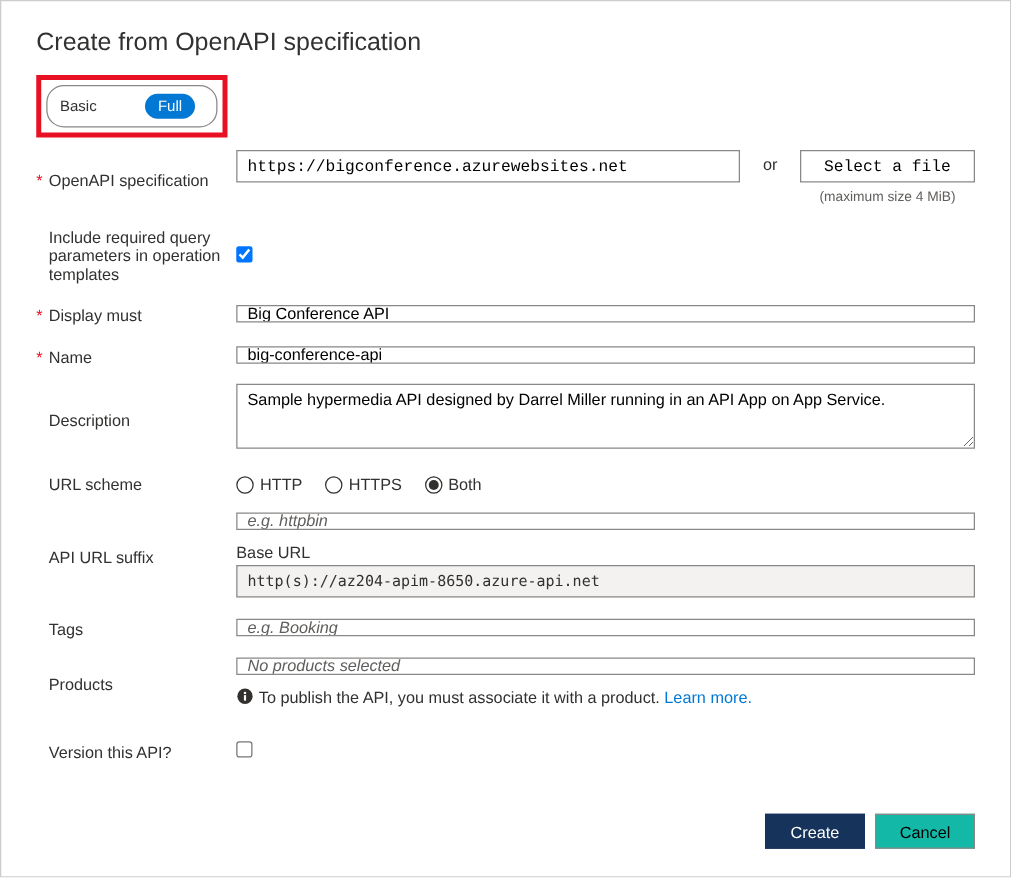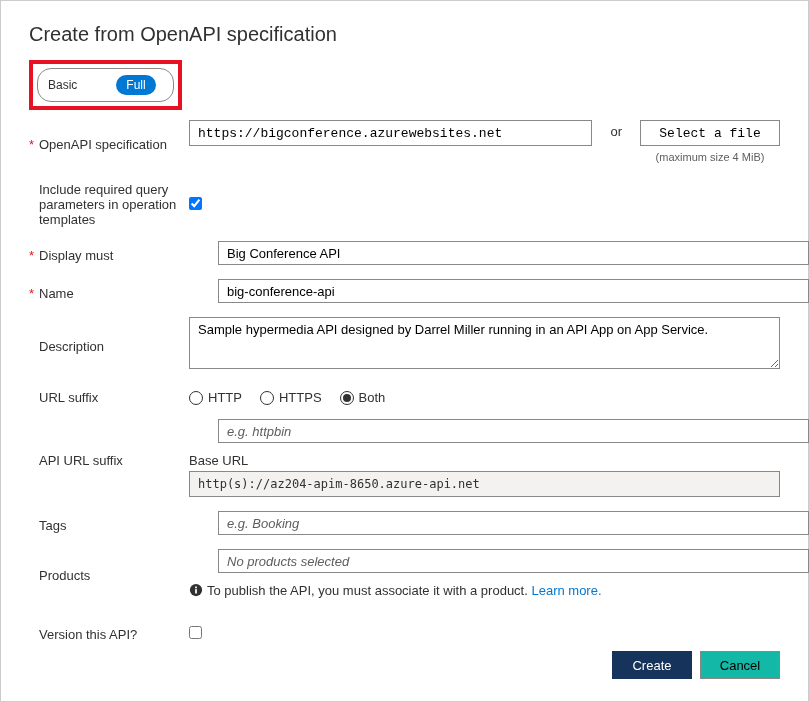--- a/index.html
+++ b/index.html
@@ -103,21 +103,21 @@
     margin-bottom: 3px;
   }
   .file-hint { font-size: 11px; color: #605e5c; }
   input[type="text"].wide, textarea.wide {
     width: 100%;
     border: 1px solid #8a8886;
     padding: 4px 8px;
     font-family: inherit;
     font-size: 13px;
   }
-  input[type="text"].wide { height: 24px; margin-left: 29px; }
+  input[type="text"].wide { height: 14px; }
   textarea.wide { height: 52px; resize: both; }
   .placeholder-italic::placeholder { font-style: italic; color: #605e5c; }
   .italic-value { font-style: italic; color: #605e5c; }
   .radio-group { display: flex; gap: 18px; align-items: center; padding-top: 4px; }
   .radio-opt { display: inline-flex; align-items: center; gap: 5px; font-size: 13px; cursor: pointer; }
   .radio-circle {
     width: 14px; height: 14px; border: 1px solid #323130; border-radius: 50%;
     display: inline-flex; align-items: center; justify-content: center;
   }
   .radio-circle.selected::after {
@@ -224,21 +224,21 @@
   
   <div class="form-row">
     <div class="label-col">Description</div>
     <div class="field-col">
       <textarea class="wide" style="">Sample hypermedia API designed by Darrel Miller running in an API App on App Service.</textarea>
     </div>
   </div>
 
   
   <div class="form-row">
-    <div class="label-col">URL suffix</div>
+    <div class="label-col">URL scheme</div>
     <div class="field-col">
       <div class="radio-group">
         <span class="radio-opt">
             <span class="radio-circle"></span>
             <span>HTTP</span>
           </span>
         <span class="radio-opt">
             <span class="radio-circle"></span>
             <span>HTTPS</span>
           </span>

